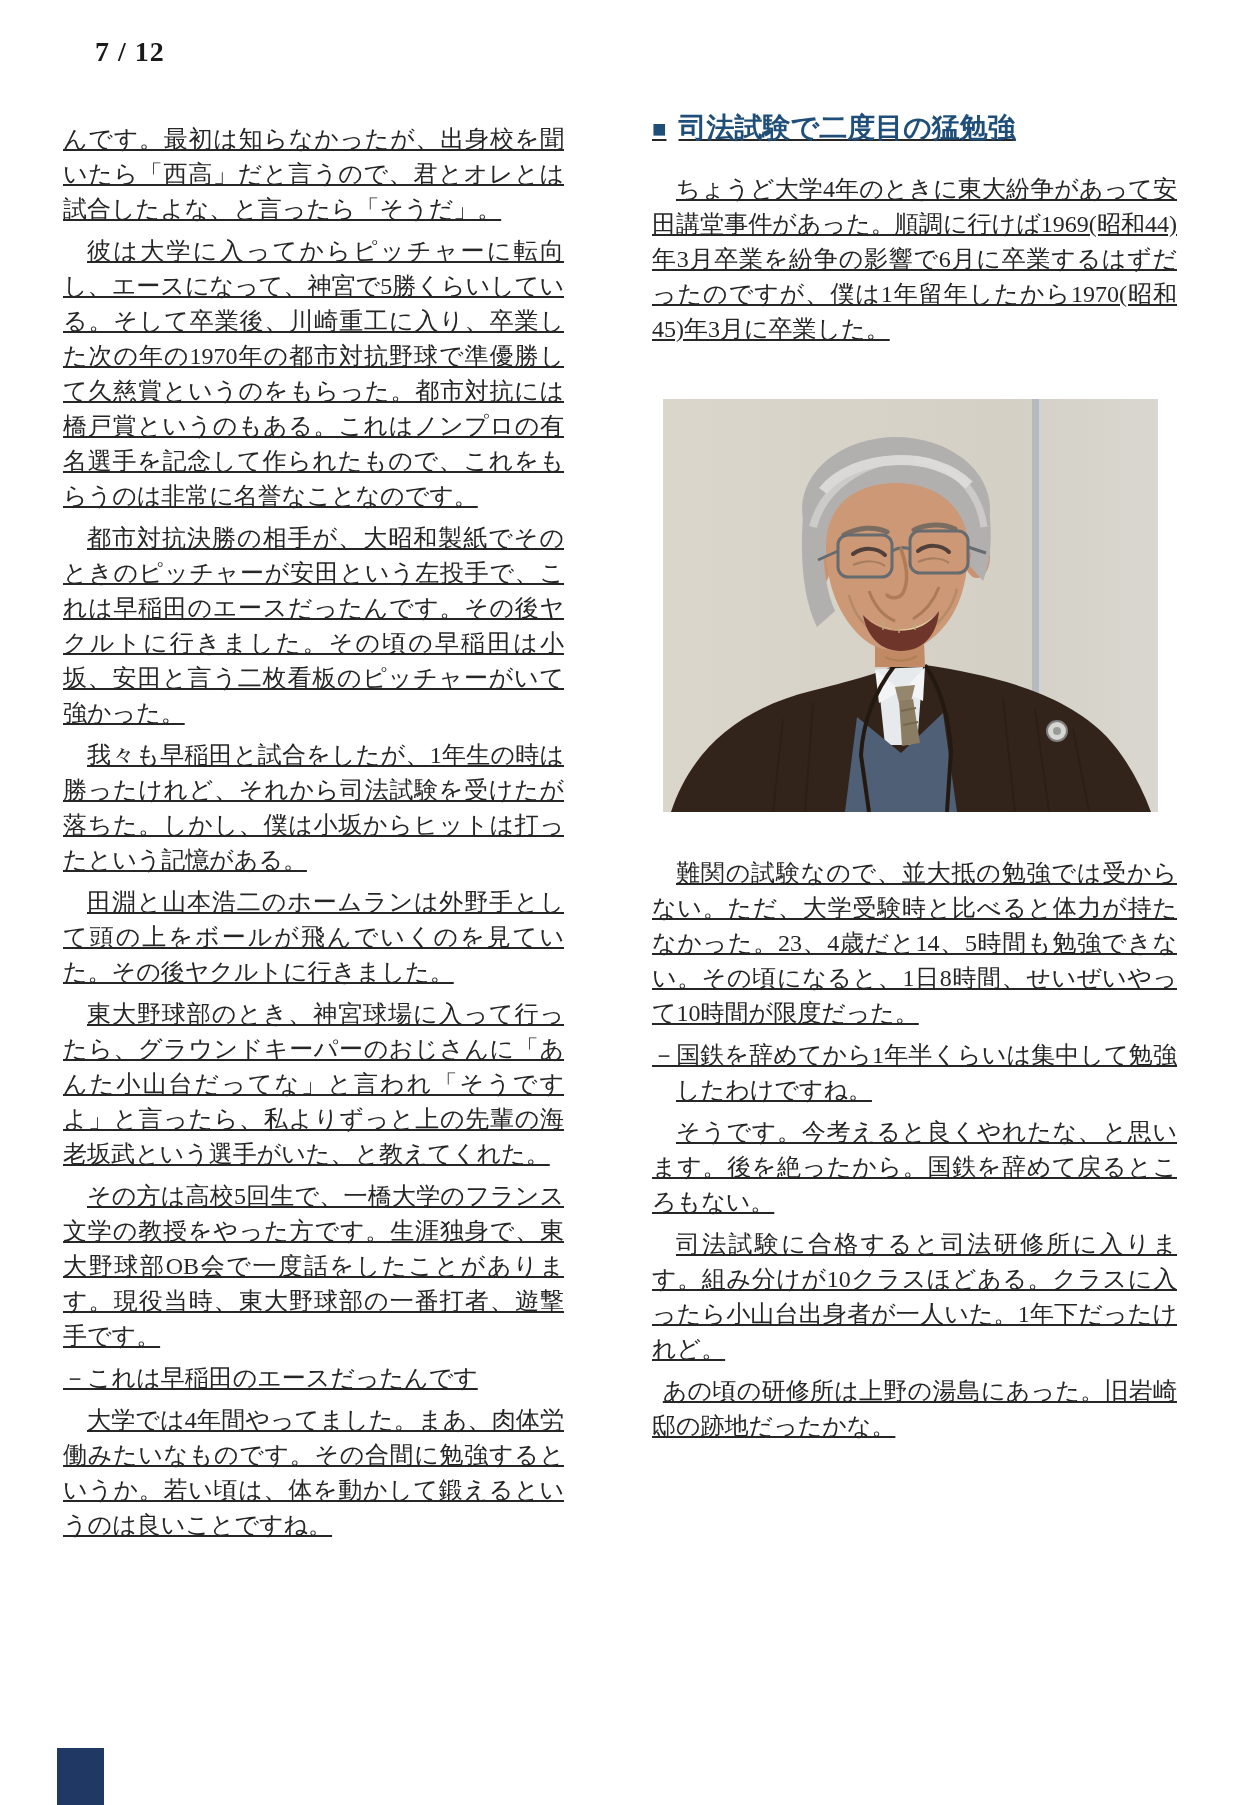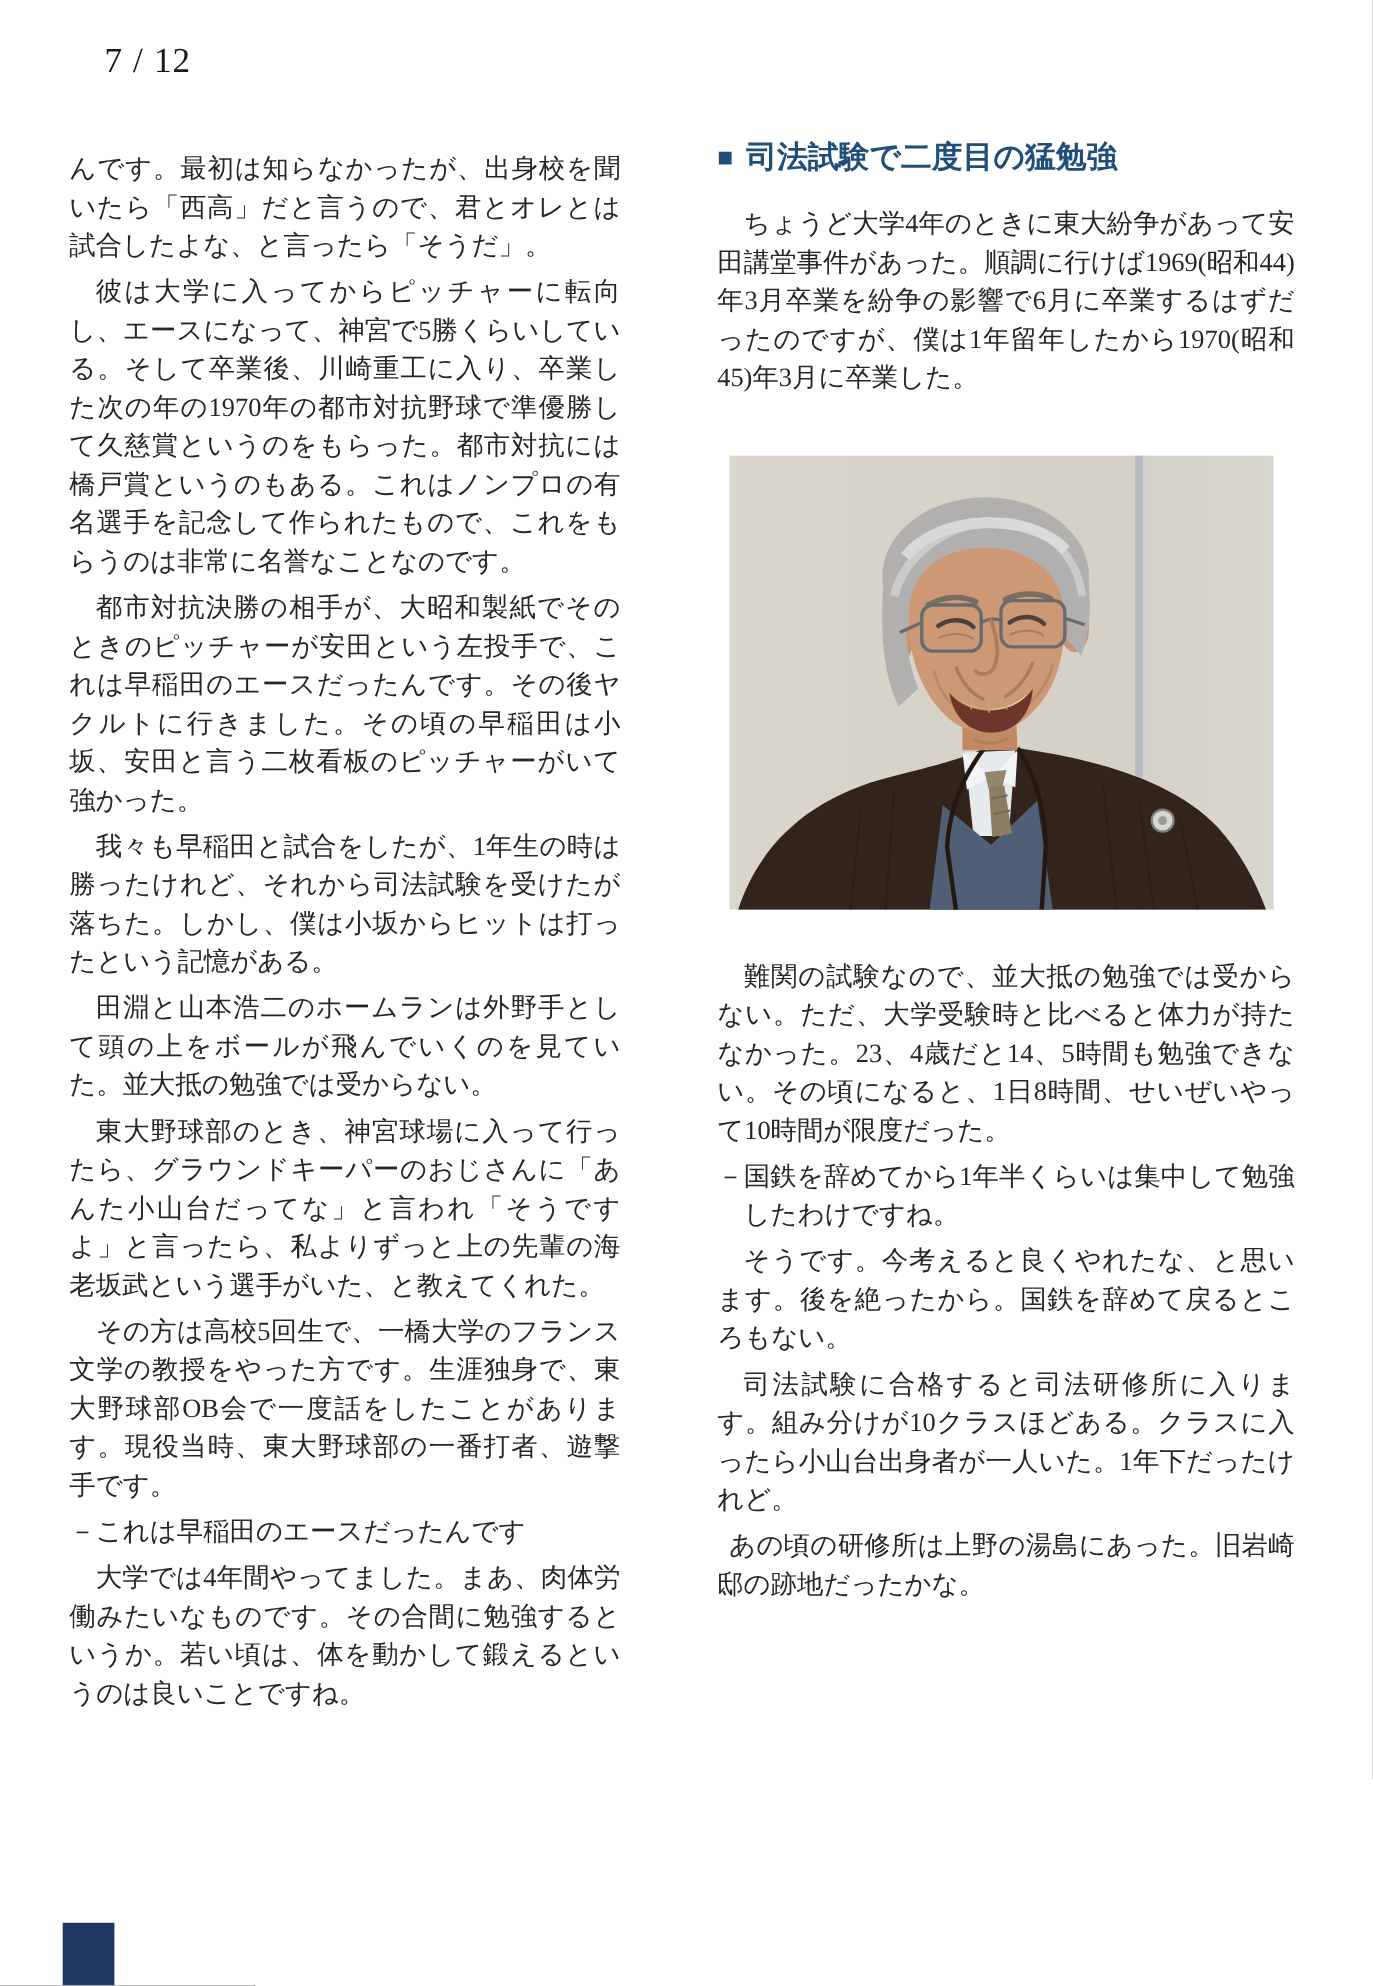--- a/index.html
+++ b/index.html
@@ -12,26 +12,26 @@
     position:relative;
     width:1248px;height:1805px;
     background:#ffffff;
     margin:0 auto;
     overflow:hidden;
     font-family:"Liberation Serif","DejaVu Serif",serif;
     color:var(--text);
   }
   .page-number{
     position:absolute;top:36px;left:95px;
-    font-size:32px;font-weight:normal;letter-spacing:1px;
+    font-size:28px;font-weight:bold;letter-spacing:1px;
     color:#1a1a1a;
   }
   .columns{
-    position:absolute;top:125px;left:63px;right:71px;
-    display:flex;gap:88px;
+    position:absolute;top:110px;left:63px;right:71px;
+    display:flex;gap:88px;text-decoration:underline;
   }
   .col{width:527px;}
   .col-left{padding-top:12px;}
   .col-right{width:525px;}
   .para{
     font-size:24px;line-height:35px;
     margin:0 0 7px 0;
     text-align:justify;
     text-justify:inter-ideograph;
   }
@@ -71,21 +71,21 @@
 
   <div class="page-number">7 / 12</div>
 
   <div class="columns">
 
     <div class="col col-left">
         <p class="para flush">んです。最初は知らなかったが、出身校を聞いたら「西高」だと言うので、君とオレとは試合したよな、と言ったら「そうだ」。</p>
         <p class="para indent">彼は大学に入ってからピッチャーに転向し、エースになって、神宮で5勝くらいしている。そして卒業後、川崎重工に入り、卒業した次の年の1970年の都市対抗野球で準優勝して久慈賞というのをもらった。都市対抗には橋戸賞というのもある。これはノンプロの有名選手を記念して作られたもので、これをもらうのは非常に名誉なことなのです。</p>
         <p class="para indent">都市対抗決勝の相手が、大昭和製紙でそのときのピッチャーが安田という左投手で、これは早稲田のエースだったんです。その後ヤクルトに行きました。その頃の早稲田は小坂、安田と言う二枚看板のピッチャーがいて強かった。</p>
         <p class="para indent">我々も早稲田と試合をしたが、1年生の時は勝ったけれど、それから司法試験を受けたが落ちた。しかし、僕は小坂からヒットは打ったという記憶がある。</p>
-        <p class="para indent">田淵と山本浩二のホームランは外野手として頭の上をボールが飛んでいくのを見ていた。並大抵の勉強では受からない。</p>
+        <p class="para indent">田淵と山本浩二のホームランは外野手として頭の上をボールが飛んでいくのを見ていた。その後ヤクルトに行きました。</p>
         <p class="para indent">東大野球部のとき、神宮球場に入って行ったら、グラウンドキーパーのおじさんに「あんた小山台だってな」と言われ「そうですよ」と言ったら、私よりずっと上の先輩の海老坂武という選手がいた、と教えてくれた。</p>
         <p class="para indent">その方は高校5回生で、一橋大学のフランス文学の教授をやった方です。生涯独身で、東大野球部OB会で一度話をしたことがあります。現役当時、東大野球部の一番打者、遊撃手です。</p>
         <p class="para question">－これは早稲田のエースだったんです</p>
         <p class="para indent">大学では4年間やってました。まあ、肉体労働みたいなものです。その合間に勉強するというか。若い頃は、体を動かして鍛えるというのは良いことですね。</p>
       </div>
 
     <div class="col col-right">
 
       <h2 class="heading">
         <span class="bullet">■</span>

